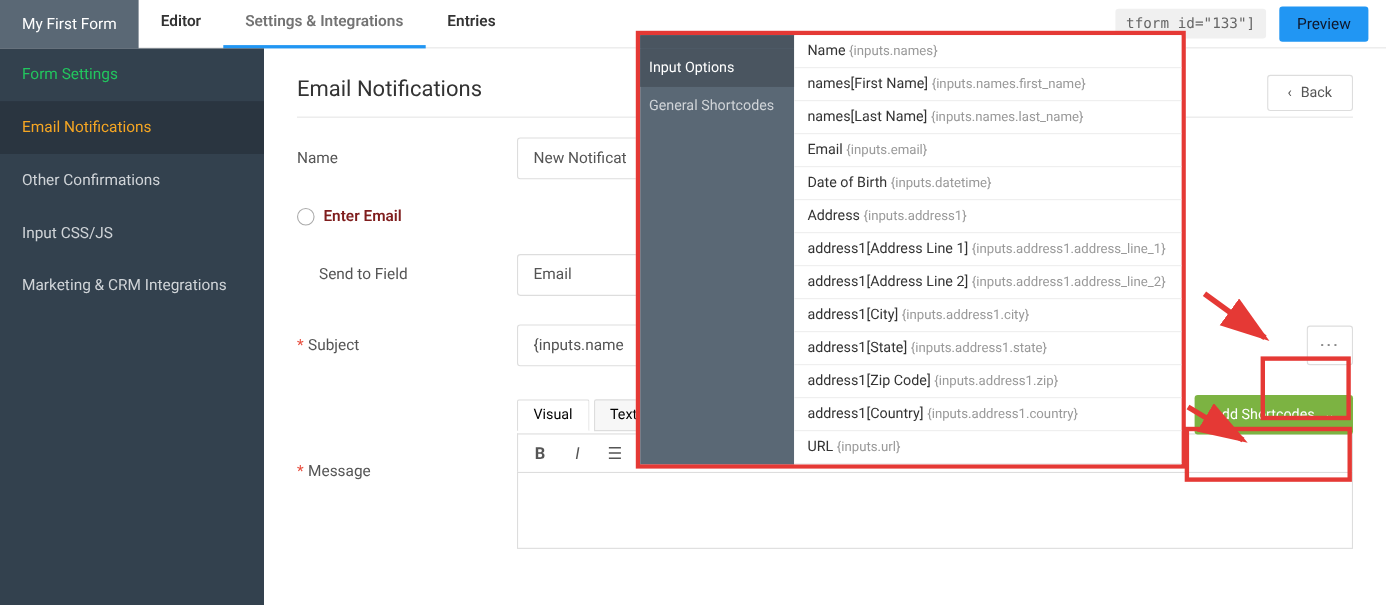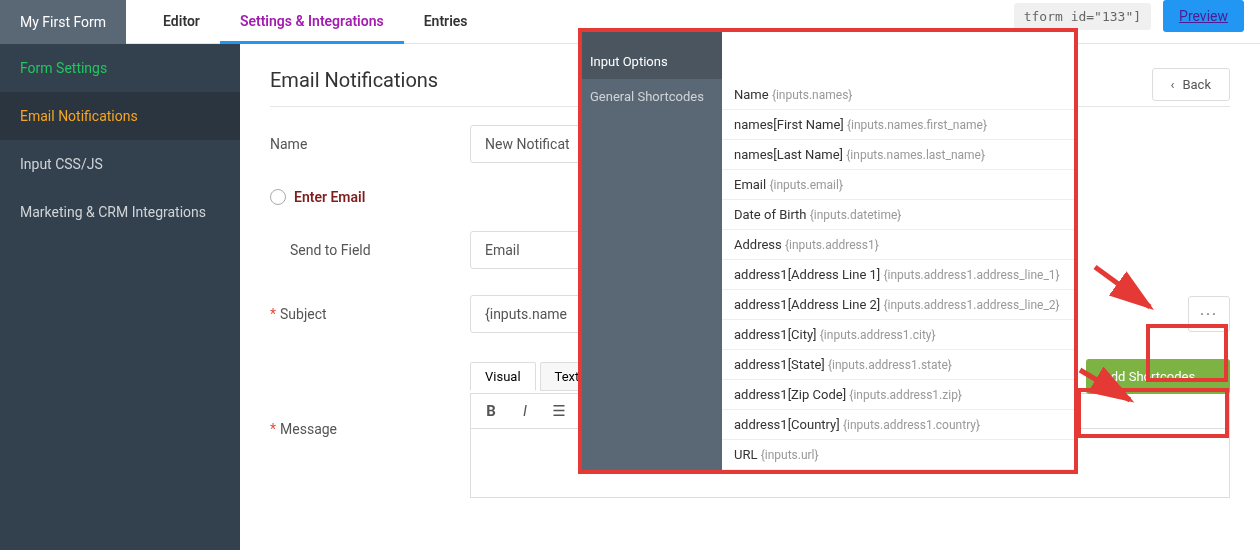--- a/index.html
+++ b/index.html
@@ -1,25 +1,25 @@
 <!DOCTYPE html>
 <html><head>
   <meta charset="utf-8">
   <style>
     * { margin: 0; padding: 0; box-sizing: border-box; font-family: -apple-system, BlinkMacSystemFont, "Segoe UI", Roboto, sans-serif; }
     body { background: #fff; width: 1260px; height: 550px; overflow: hidden; position: relative; }
     
-    .topbar { display: flex; align-items: flex-start; height: 44px; background: #fff; border-bottom: 1px solid #e5e5e5; gap: 17px; }
+    .topbar { display: flex; align-items: center; height: 44px; background: #fff; border-bottom: 1px solid #e5e5e5; }
     .topbar-title { background: #5a6875; color: #fff; padding: 0 20px; height: 44px; display: flex; align-items: center; font-size: 14px; }
     .topbar-tabs { display: flex; height: 44px; }
     .topbar-tab { padding: 0 20px; display: flex; align-items: center; font-size: 14px; font-weight: 600; color: #333; cursor: pointer; border-bottom: 3px solid transparent; }
-    .topbar-tab.active { color: #a21caf; border-bottom-color: #2196f3; }
+    .topbar-tab.active { color: #737373; border-bottom-color: #2196f3; }
     .topbar-right { margin-left: auto; display: flex; align-items: center; gap: 12px; padding-right: 16px; }
     .shortcode-badge { background: #f0f0f0; color: #666; padding: 6px 10px; font-size: 13px; border-radius: 3px; font-family: monospace; }
-    .preview-btn { background: #2196f3; color: #4c1d95; padding: 8px 16px; font-size: 14px; border: none; border-radius: 3px; cursor: pointer; text-decoration: underline; }
+    .preview-btn { background: #2196f3; color: #0f172a; padding: 8px 16px; font-size: 14px; border: none; border-radius: 3px; cursor: pointer; }
     
     .main { display: flex; height: calc(550px - 44px); }
     .sidebar { width: 240px; background: #33414e; color: #fff; }
     .sidebar-item { padding: 16px 20px; font-size: 14px; color: #d0d4d8; cursor: pointer; }
     .sidebar-item.active { background: #2a3540; color: #f5a623; }
     .sidebar-item:first-child { font-size: 14px; color: #22c55e; }
     
     .content { flex: 1; padding: 24px 30px; position: relative; }
     .page-title { font-size: 20px; font-weight: 400; color: #333; margin-bottom: 18px; border-bottom: 1px solid #e5e5e5; padding-bottom: 14px; }
     .back-btn { position: absolute; right: 30px; top: 24px; border: 1px solid #ddd; background: #fff; padding: 8px 18px; font-size: 13px; border-radius: 3px; cursor: pointer; display: flex; align-items: center; gap: 8px; color: #555; }
@@ -44,21 +44,21 @@
     
     .editor-toolbar { border: 1px solid #ddd; border-bottom: none; background: #fff; padding: 8px 10px; display: flex; gap: 14px; align-items: center; margin-top: -1px; }
     .tb-btn { color: #555; cursor: pointer; font-size: 15px; width: 20px; text-align: center; }
     .editor-body { border: 1px solid #ddd; height: 70px; background: #fff; }
     
     
     .popup { position: absolute; top: 28px; left: 578px; width: 500px; border: 4px solid #e53935; background: #fff; display: flex; z-index: 10; }
     .popup-left { width: 140px; background: #5a6875; }
     .popup-left-item { padding: 10px 8px; font-size: 13px; color: #d0d4d8; cursor: pointer; }
     .popup-left-item.active { background: #4a5560; color: #fff; }
-    .popup-right { flex: 1; background: #fff; margin-top: 48px; }
+    .popup-right { flex: 1; background: #fff; }
     .popup-row { padding: 7px 12px; font-size: 13px; color: #333; border-bottom: 1px solid #eee; cursor: pointer; }
     .popup-row .code { color: #999; font-size: 12px; }
     
     
     .anno-box { position: absolute; border: 4px solid #e53935; pointer-events: none; z-index: 20; }
     .arrow { position: absolute; z-index: 20; pointer-events: none; }
     .arrow svg { overflow: visible; }
   </style>
 </head>
 <body>
@@ -73,20 +73,21 @@
   <div class="topbar-right">
     <div class="shortcode-badge">tform id="133"]</div>
     <button class="preview-btn">Preview</button>
   </div>
 </div>
 
 <div class="main">
   <div class="sidebar">
     <div class="sidebar-item">Form Settings</div>
     <div class="sidebar-item active">Email Notifications</div>
+    <div class="sidebar-item">Other Confirmations</div>
     <div class="sidebar-item">Input CSS/JS</div>
     <div class="sidebar-item">Marketing &amp; CRM Integrations</div>
   </div>
 
   <div class="content">
     <div class="page-title">Email Notifications</div>
     <button class="back-btn">
       <span>‹</span>
       <span>Back</span>
     </button>

